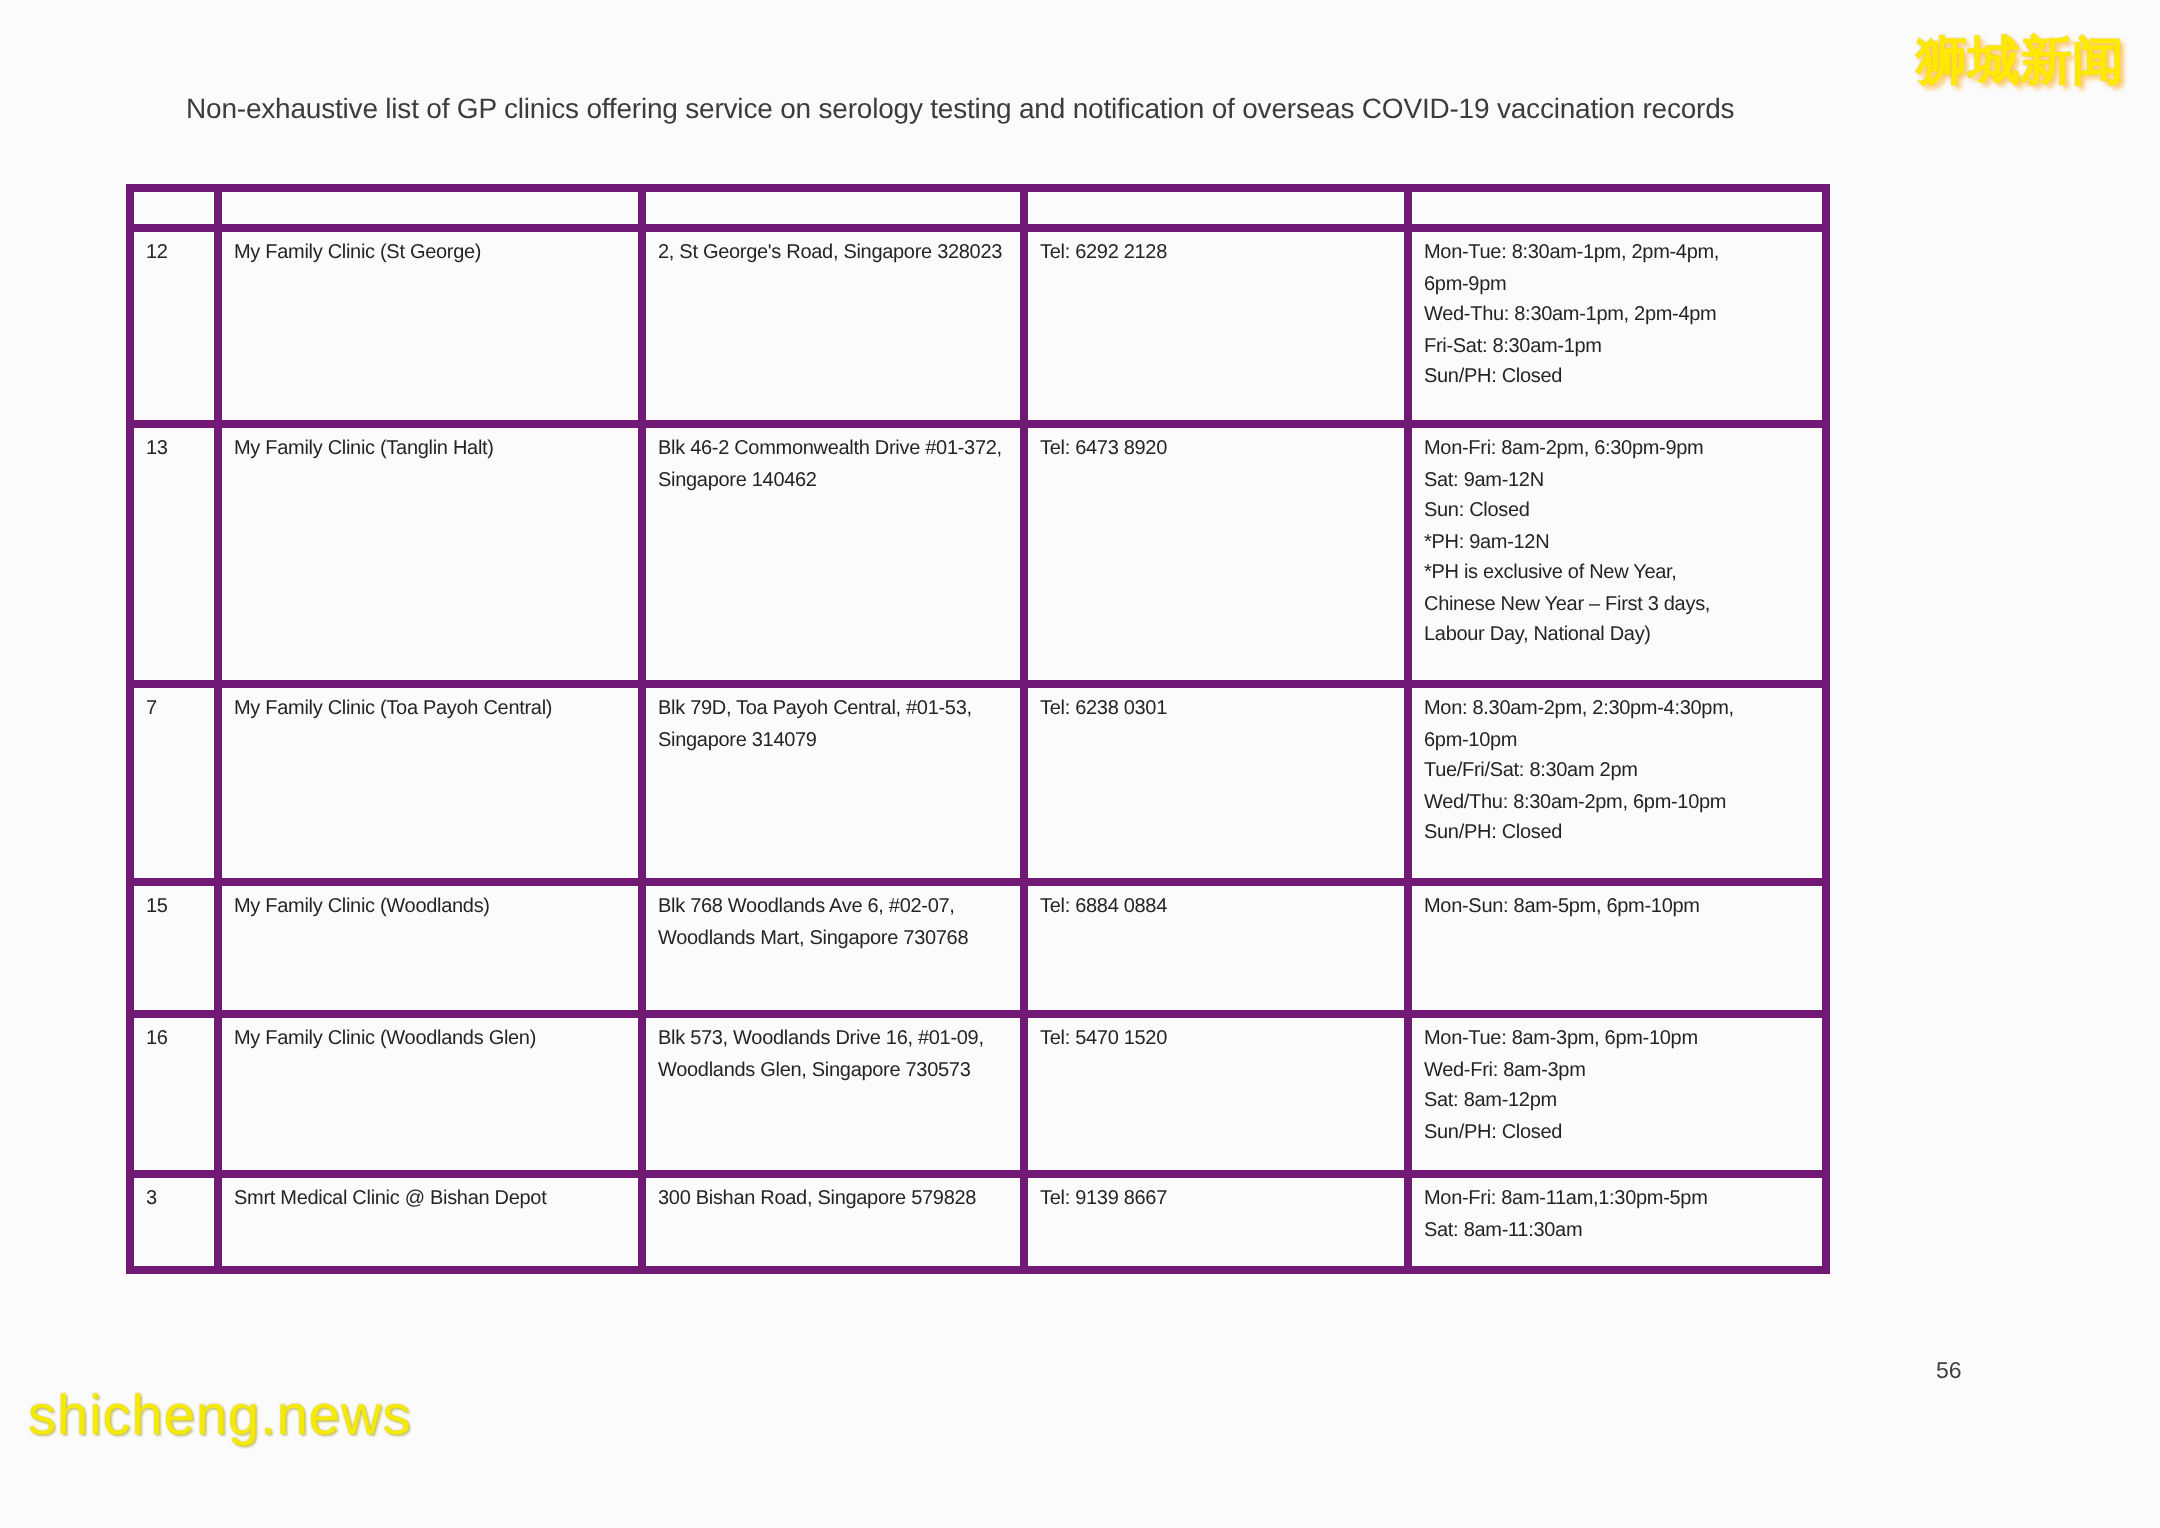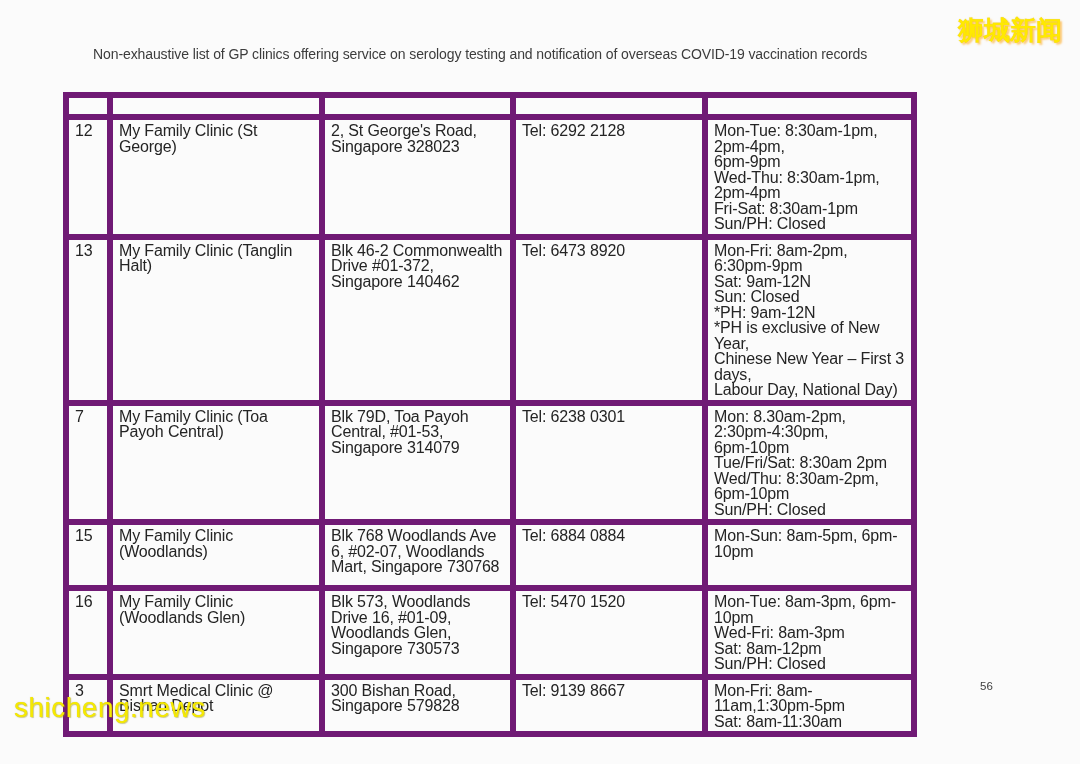--- a/index.html
+++ b/index.html
@@ -13,33 +13,33 @@
     position:absolute;left:93px;top:46px;width:780px;
     font-size:14px;color:#3c3c3c;letter-spacing:-0.1px;
   }
   table.clinics{
     position:absolute;left:63px;top:92px;width:848px;
     border-collapse:collapse;table-layout:fixed;
     border:1px solid #5e5e5e;
     border-bottom:3px solid #6e6e6e;
   }
   table.clinics td{
-    border:6px solid #701a75;
+    border:4px solid #701a75;
     vertical-align:top;
     padding:3px 6px 2px 6px;
-    font-size:16px;line-height:15.5px;
+    font-size:10px;line-height:15.5px;
     color:#242424;letter-spacing:-0.15px;
     overflow:hidden;
   }
   tr.hdr td{padding:0;height:16px;}
   td.hours{white-space:pre-line;}
   td.num{padding-left:9px;}
   .page-number{
     position:absolute;left:968px;top:680px;
-    font-size:11.5px;color:#3f3f3f;margin-left:12px;
+    font-size:11.5px;color:#3f3f3f;
   }
   .wm-cn{
     position:absolute;left:958px;top:13px;
     font-size:26px;font-weight:bold;
     color:#ffe900;
     text-shadow:2px 2px 2px rgba(255,160,0,0.55), 0 0 1px rgba(190,150,0,0.6);
     white-space:nowrap;
   }
   .wm-en{
     position:absolute;left:14px;top:692px;

